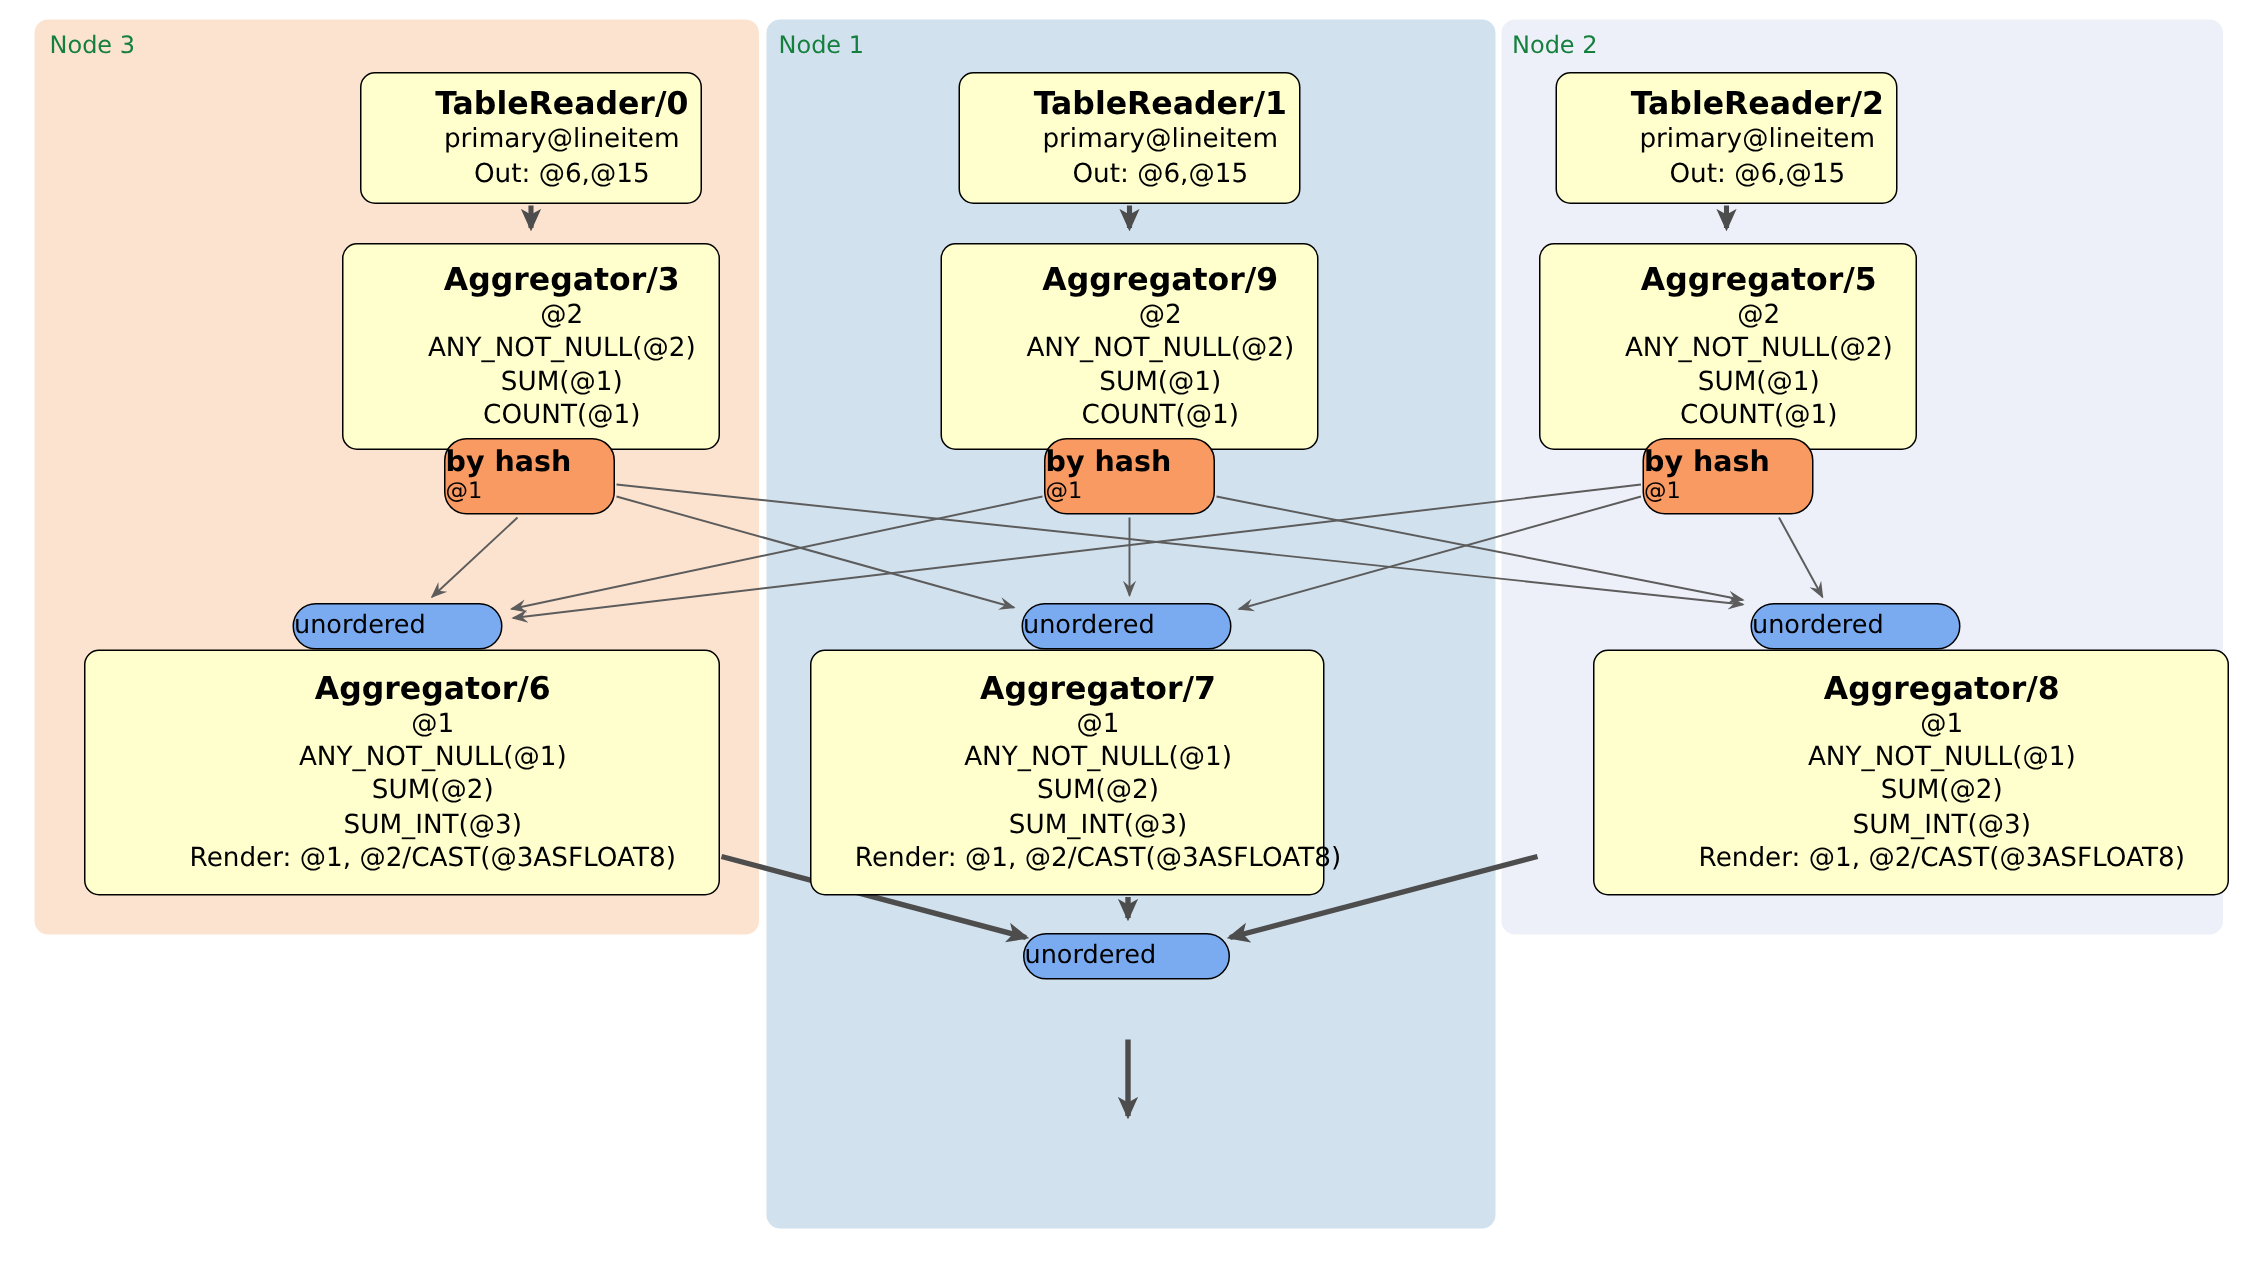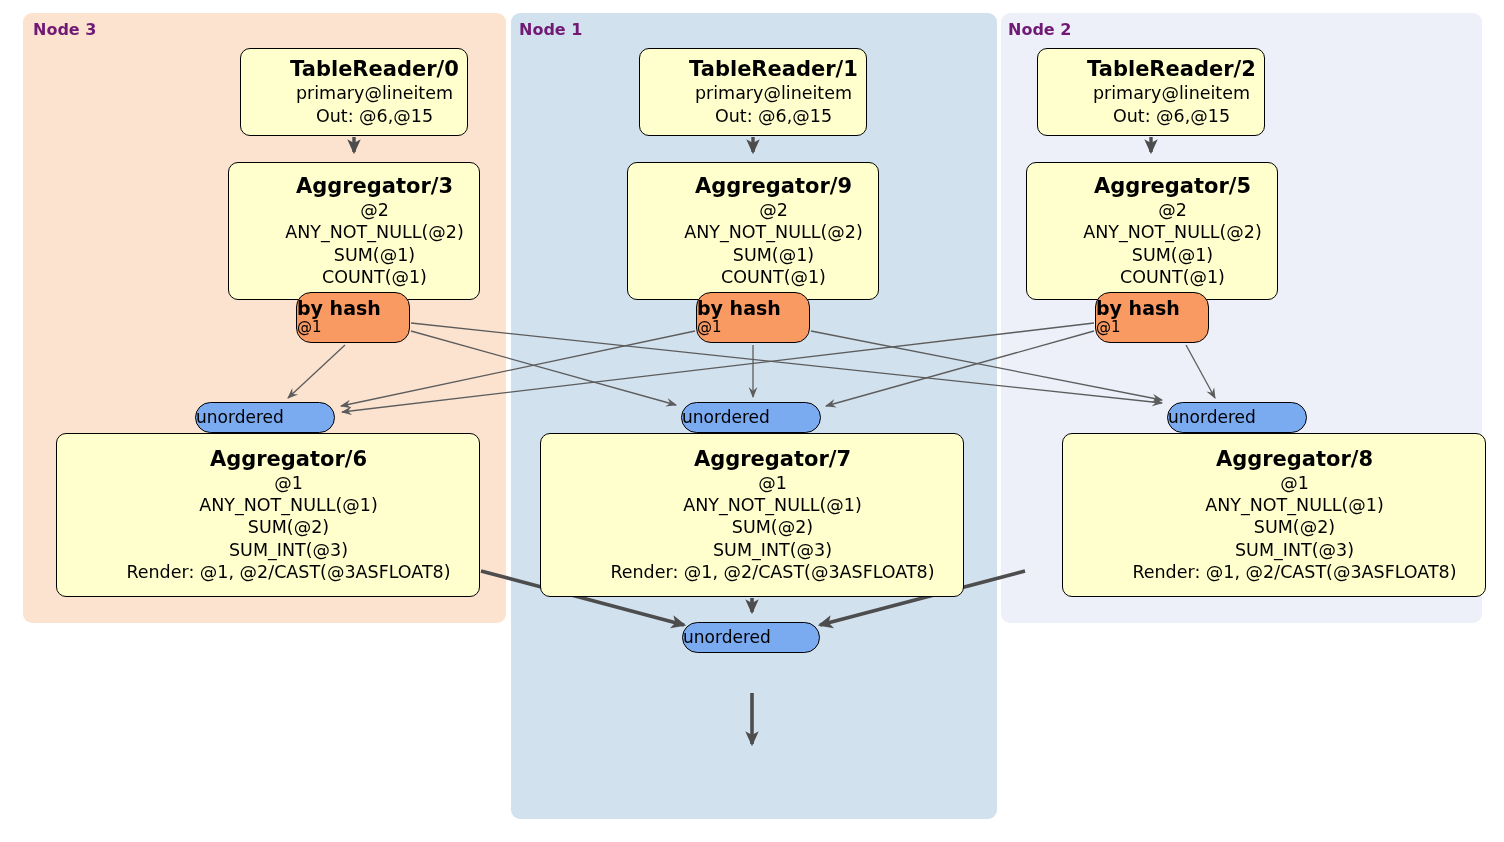--- a/index.html
+++ b/index.html
@@ -4,21 +4,21 @@
 <style>
   html,body{margin:0;padding:0;background:#ffffff;}
   .canvas{
     position:relative;width:1504px;height:842px;background:#ffffff;overflow:hidden;
     font-family:"DejaVu Sans","Liberation Sans",sans-serif;color:#000;
   }
   .region{position:absolute;border-radius:9px;}
   .region-node3{background:var(--node3-bg);}
   .region-node1{background:var(--node1-bg);}
   .region-node2{background:var(--node2-bg);}
-  .region-label{position:absolute;font-size:16px;color:#701a75;font-weight:bold;}
+  .region-label{position:absolute;font-size:16px;color:#15803d;}
   .edges{position:absolute;left:0;top:0;z-index:2;}
   .op-box{
     position:absolute;z-index:3;background:var(--box-fill);
     border:1.6px solid #000;border-radius:10px;
     display:flex;flex-direction:column;align-items:center;justify-content:center;
     text-align:center;box-sizing:border-box;padding-left:41px;
   }
   .op-title{font-size:21px;font-weight:bold;line-height:1.2;white-space:nowrap;}
   .op-line{font-size:17.5px;line-height:1.27;white-space:nowrap;text-align:center;}
   .pill{
@@ -117,21 +117,21 @@
     <div class="op-line">SUM(@1)</div>
     <div class="op-line">COUNT(@1)</div>
   </div>
   <div class="pill pill-router" style="left:696px;top:292px;width:114px;height:51px">
     <div class="pill-title">by hash</div>
     <div class="pill-sub">@1</div>
   </div>
   <div class="pill pill-stream" style="left:681px;top:402px;width:140px;height:31px">
     <div class="pill-title">unordered</div>
   </div>
-  <div class="op-box" style="left:540px;top:433px;width:424px;height:164px">
+  <div class="op-box" style="left:540px;top:433px;width:343px;height:164px">
     <div class="op-title">Aggregator/7</div>
     <div class="op-line">@1</div>
     <div class="op-line">ANY_NOT_NULL(@1)</div>
     <div class="op-line">SUM(@2)</div>
     <div class="op-line">SUM_INT(@3)</div>
     <div class="op-line">Render: @1, @2/CAST(@3ASFLOAT8)</div>
   </div>
 
   <div class="op-box" style="left:1037px;top:48px;width:228px;height:88px">
     <div class="op-title">TableReader/2</div>

